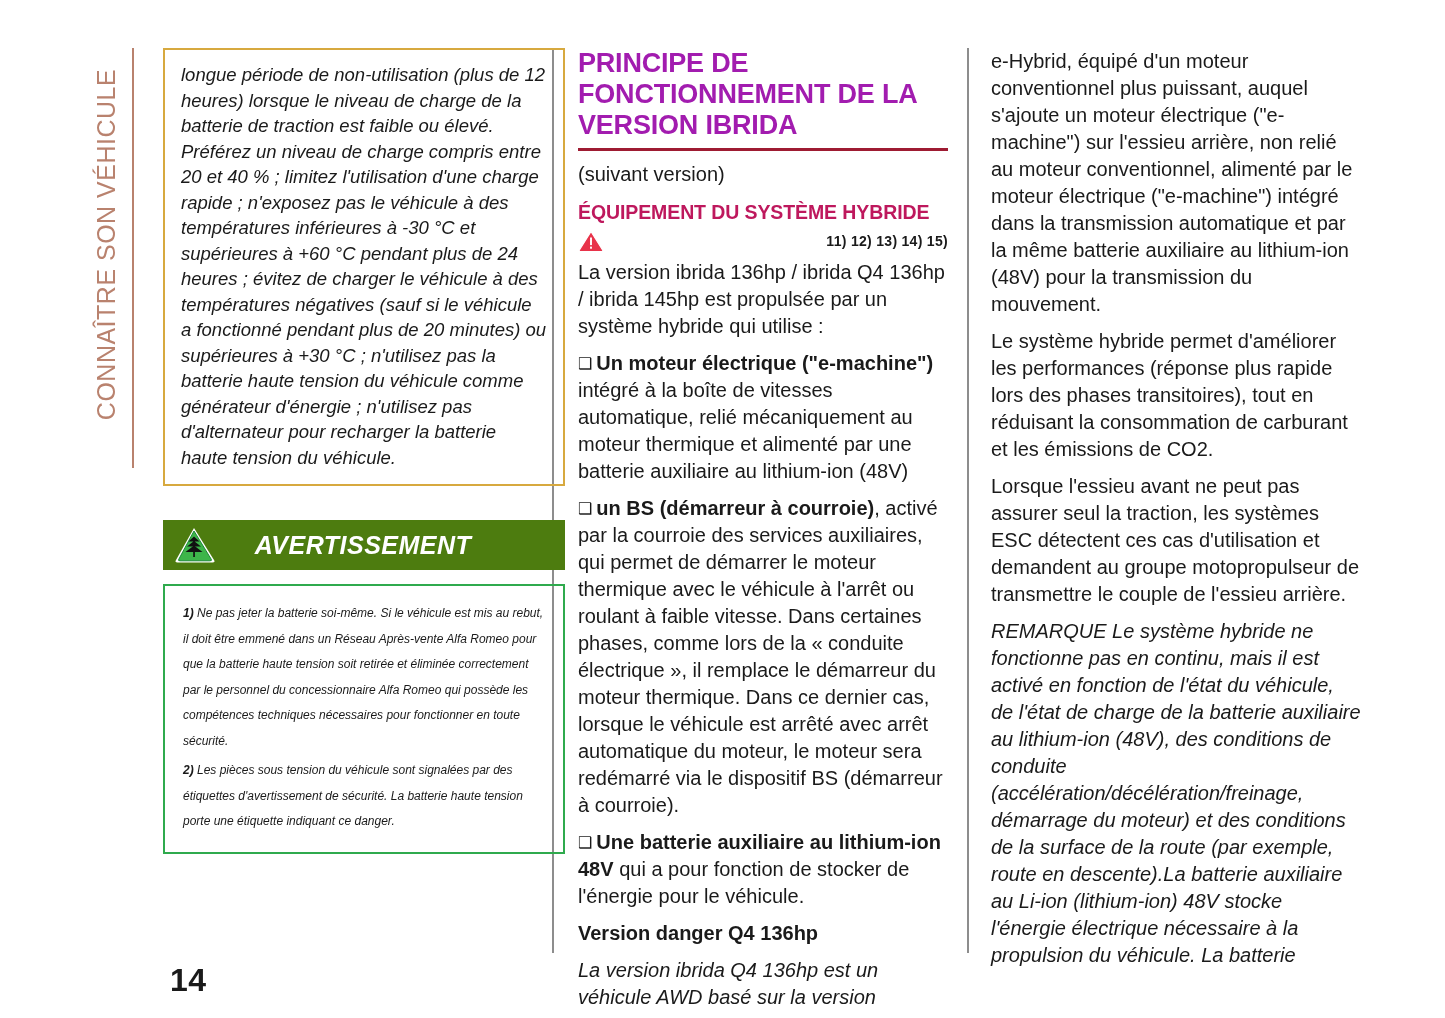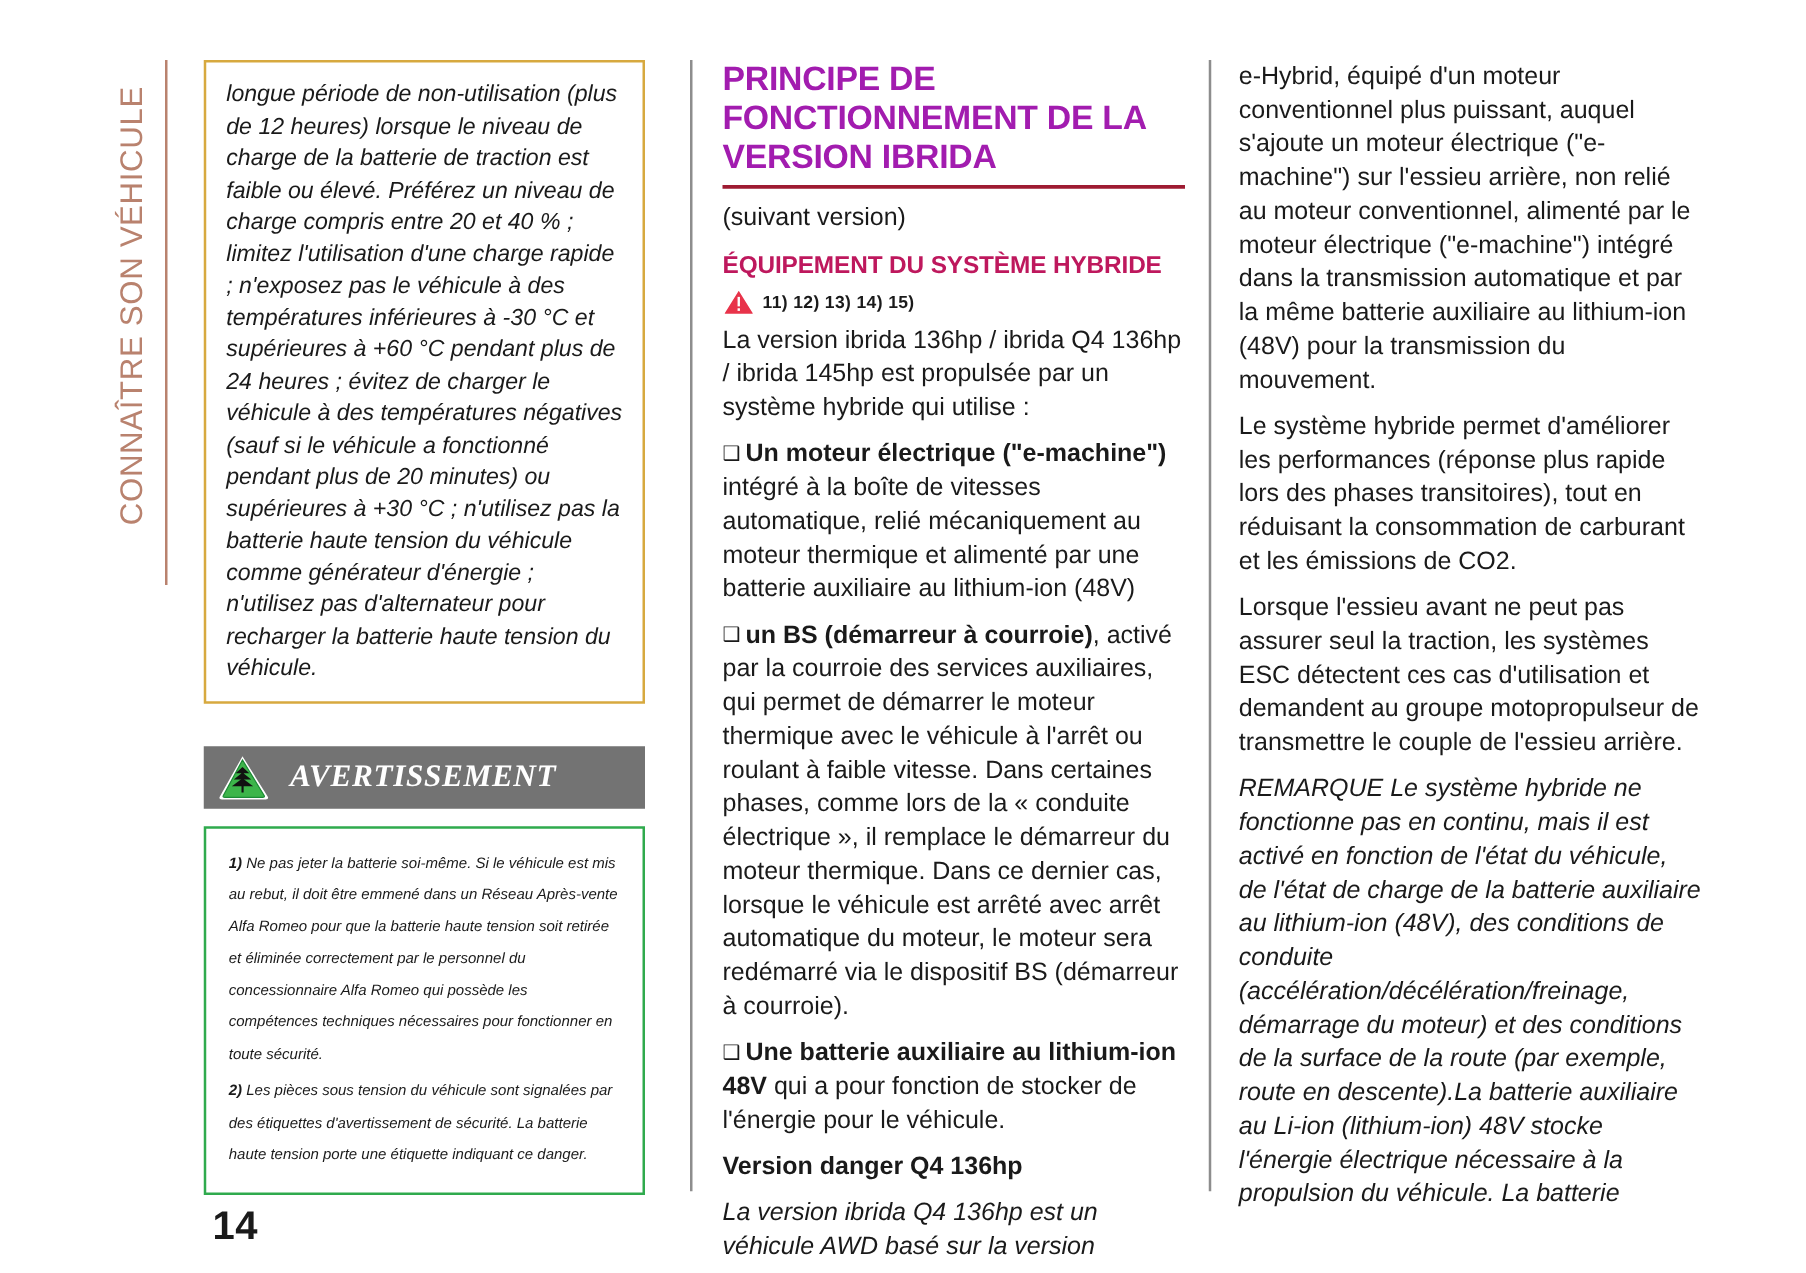--- a/index.html
+++ b/index.html
@@ -61,48 +61,47 @@
     background: #8d8d8d;
   }
   .col-divider.d1 { left: 552px; }
   .col-divider.d2 { left: 967px; }
 
   
   .col {
     position: absolute;
     top: 48px;
   }
-  .col1 { left: 163px; width: 353px; border-radius: 22px; }
+  .col1 { left: 163px; width: 402px; border-radius: 22px; }
   .col2 { left: 578px; width: 370px; }
   .col3 { left: 991px; width: 370px; }
 
   
   .note-box {
     border: 2px solid #d7a93f;
     padding: 12px 16px 14px 16px;
     box-sizing: border-box;
   }
   .note-box p {
     margin: 0;
     font-style: italic;
     font-size: 18.5px;
     line-height: 25.5px;
     color: #1a1a1a;
   }
 
   
   .warn-header {
     margin-top: 34px;
-    background: #737373;
+    background: #4d7c0f;
     height: 50px;
     display: flex;
     align-items: center;
     padding-left: 10px;
     box-sizing: border-box;
-    font-family: Liberation Serif, serif;
   }
   .warn-icon {
     width: 44px;
     height: 40px;
     flex: 0 0 auto;
     display: block;
   }
   .warn-title {
     flex: 1 1 auto;
     text-align: center;
@@ -158,20 +157,21 @@
     line-height: 24px;
     font-weight: bold;
     letter-spacing: -0.1px;
     text-transform: uppercase;
   }
   .refs-row {
     display: flex;
     align-items: center;
     gap: 6px;
     margin-bottom: 6px;
+    justify-content: space-between;
   }
   .refs-icon { width: 26px; height: 23px; display: block; flex: 0 0 auto; }
   .refs-text {
     font-size: 14px;
     font-weight: bold;
     letter-spacing: 0.3px;
   }
   p.body {
     margin: 0 0 10px 0;
     font-size: 20px;

